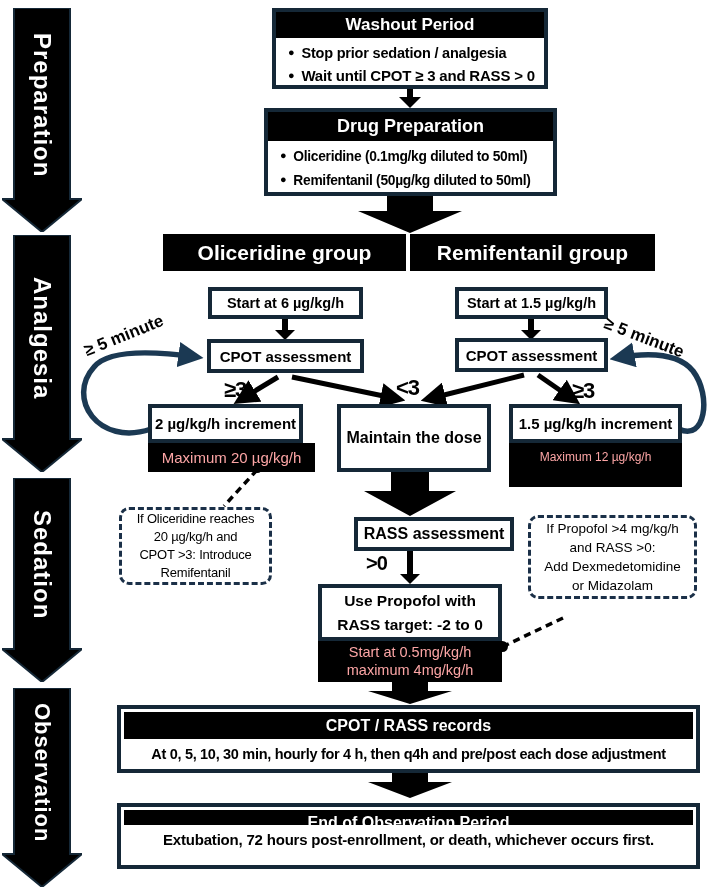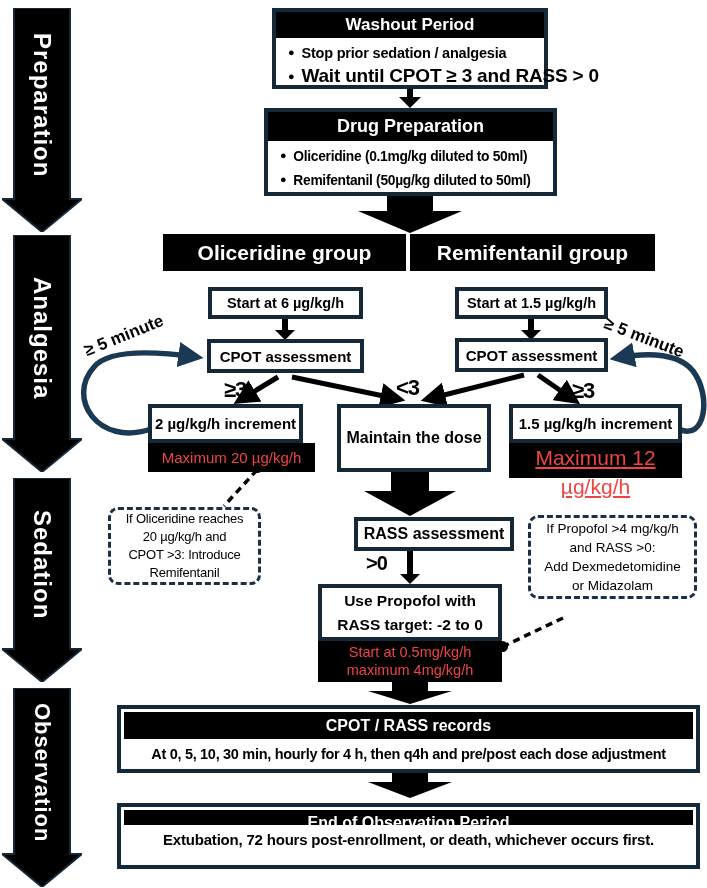--- a/index.html
+++ b/index.html
@@ -13,21 +13,21 @@
   .phase{position:absolute;left:2px;width:80px;}
   .phase svg{position:absolute;left:0;top:0;}
   .phase .plabel{
     position:absolute;inset:0;display:flex;align-items:center;justify-content:center;
     writing-mode:vertical-rl;text-orientation:mixed;
     color:#fff;font-weight:bold;font-size:24px;letter-spacing:1px;padding-bottom:30px;box-sizing:border-box;
   }
   
   .box{position:absolute;border:4px solid #152837;background:#fff;box-sizing:border-box;}
   .hdr{background:#000;color:#fff;font-weight:bold;text-align:center;}
-  .blackbar{background:#000;color:#ef4444;text-align:center;}
+  .blackbar{background:#000;color:#fca5a5;text-align:center;}
   .bullets{padding:3px 6px 3px 12px;}
   .brow{display:flex;align-items:center;white-space:nowrap;font-weight:bold;}
   .bullet{display:inline-block;margin-right:7px;}
   .bullet::before{content:"\25CF";font-size:11px;position:relative;top:-1px;}
   .grouphdr{position:absolute;background:#000;color:#fff;font-weight:bold;text-align:center;
     display:flex;align-items:center;justify-content:center;font-size:21px;}
   .cbox{display:flex;align-items:center;justify-content:center;font-weight:bold;text-align:center;}
   .dashedbox{position:absolute;border:3px dashed #1b3048;border-radius:10px;background:#fff;
     box-sizing:border-box;text-align:center;font-size:13px;line-height:18px;
     display:flex;flex-direction:column;justify-content:center;}
@@ -116,21 +116,21 @@
     <span class="plabel" style="font-size:22px;">Observation</span>
   </div>
 
   <div class="box z2" style="left:272px;top:8px;width:276px;height:81px;">
     <div class="hdr" style="font-size:17px;line-height:26px;height:26px;">Washout Period</div>
     <div class="bullets">
       <div class="brow" style="font-size:14.5px;line-height:22px;letter-spacing:-0.2px;">
         <span class="bullet"></span>
         <span>Stop prior sedation / analgesia</span>
       </div>
-      <div class="brow" style="font-size:19px;line-height:22px;letter-spacing:-0.2px;">
+      <div class="brow" style="font-size:15px;line-height:22px;letter-spacing:-0.2px;">
         <span class="bullet"></span>
         <span>Wait until CPOT ≥ 3 and RASS &gt; 0</span>
       </div>
     </div>
   </div>
 
   <div class="box z2" style="left:264px;top:108px;width:293px;height:88px;">
     <div class="hdr" style="font-size:18px;line-height:29px;height:29px;">Drug Preparation</div>
     <div class="bullets">
       <div class="brow" style="font-size:13.8px;line-height:23px;letter-spacing:-0.3px;">
@@ -162,27 +162,27 @@
 
   <div class="abs z2" style="left:148px;top:404px;width:167px;">
     <div class="box cbox" style="position:relative;width:155px;height:39px;font-size:15px;">2 µg/kg/h increment</div>
     <div class="blackbar" style="height:29px;line-height:29px;font-size:15px;">Maximum 20 µg/kg/h</div>
   </div>
 
   <div class="box cbox z2" style="left:337px;top:404px;width:154px;height:68px;font-size:16px;">Maintain the dose</div>
 
   <div class="abs z2" style="left:509px;top:404px;width:173px;">
     <div class="box cbox" style="position:relative;width:173px;height:39px;font-size:15px;">1.5 µg/kg/h increment</div>
-    <div class="blackbar" style="height:35px;line-height:29px;font-size:21px;text-decoration:underline;">Maximum 12 µg/kg/h</div>
+    <div class="blackbar" style="height:44px;line-height:29px;font-size:12px;">Maximum 12 µg/kg/h</div>
   </div>
 
   <div class="dot" style="left:253px;top:464px;width:9px;height:9px;"></div>
   <div class="dot" style="left:497px;top:641px;width:11px;height:11px;"></div>
 
-  <div class="dashedbox z2" style="left:108px;top:507px;width:153px;height:78px;font-size:13px;letter-spacing:-0.2px;">
+  <div class="dashedbox z2" style="left:119px;top:507px;width:153px;height:78px;font-size:13px;letter-spacing:-0.2px;">
     <div>If Oliceridine reaches</div>
     <div>20 µg/kg/h and</div>
     <div>CPOT &gt;3: Introduce</div>
     <div>Remifentanil</div>
   </div>
 
   <div class="box cbox z2" style="left:330px;top:517px;width:160px;height:34px;font-size:16px;margin-left:24px;">RASS assessment</div>
   <div class="blabel z2" style="left:366px;top:552px;font-size:20px;">&gt;0</div>
 
   <div class="abs z2" style="left:318px;top:584px;width:184px;">

